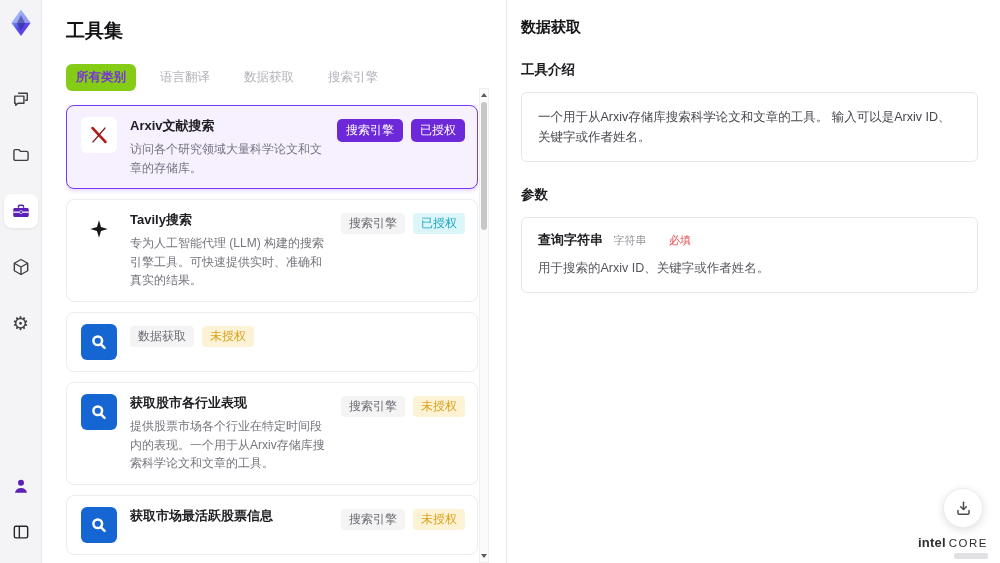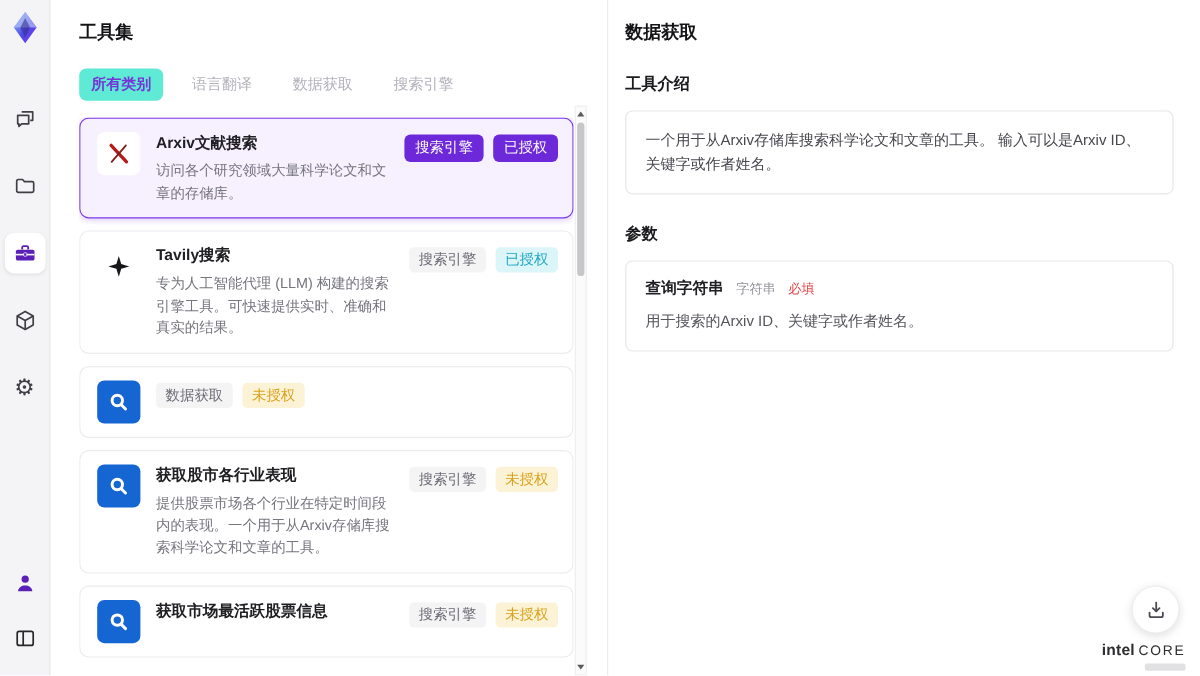--- a/index.html
+++ b/index.html
@@ -15,24 +15,24 @@
   .nav-btn { width:34px; height:34px; display:flex; align-items:center; justify-content:center;
     border-radius:8px; cursor:pointer; }
   .nav-btn svg { width:20px; height:20px; }
   .nav-btn.active { background:#fff; box-shadow:0 1px 3px rgba(0,0,0,.08); }
   .sidebar-bottom { margin-top:auto; display:flex; flex-direction:column; align-items:center; gap:12px; }
   .gear-glyph { font-size:19px; color:#3f3f46; line-height:1; }
 
   
   .list-panel { width:465px; flex:none; padding:18px 0 0 24px; position:relative;
     border-right:1px solid #e6e6ea; display:flex; flex-direction:column; }
-  .panel-title { font-size:15px; font-weight:700; color:#141417; margin-bottom:20px;font-family:Liberation Mono, monospace; }
+  .panel-title { font-size:19px; font-weight:700; color:#141417; margin-bottom:20px;font-family:Liberation Mono, monospace; }
   .tabs { display:flex; gap:14px; align-items:center; margin-bottom:14px; }
   .tab { font-size:12.5px; color:#b2b2ba; padding:5px 10px; border-radius:6px; cursor:pointer; white-space:nowrap; }
-  .tab.active { background:#5eead4; color:#7733d6; font-weight:600; }
+  .tab.active { background:#84cc16; color:#7733d6; font-weight:600; }
   .tools-list { display:flex; flex-direction:column; gap:10px; width:412px; overflow:hidden; flex:1; }
 
   .tool-row { display:flex; gap:13px; padding:11px 12px 11px 14px; background:#fff;
     border:1px solid #ececf0; border-radius:8px; flex:none; cursor:pointer; }
   .tool-row.selected { background:#f7f0fe; border:1.5px solid #7c3aed;
     box-shadow:0 1px 5px rgba(124,58,237,.28); }
   .tool-icon { width:36px; height:36px; border-radius:6px; flex:none;
     display:flex; align-items:center; justify-content:center; }
   .icon-bg-white { background:#fff; }
   .icon-bg-blue  { background:#1565d3; }
@@ -61,21 +61,21 @@
 
   
   .detail-panel { flex:1; padding:18px 22px 0 14px; position:relative; background:#fff; }
   .detail-title { font-size:15px; font-weight:700; color:#141417; margin-bottom:24px; }
   .section-h { font-size:13.5px; font-weight:700; color:#1b1b1f; margin-bottom:13px; }
   .info-box { border:1px solid #e7e7ea; border-radius:6px; padding:14px 16px;
     font-size:12.5px; color:#47474e; line-height:1.6; margin-bottom:24px; background:#fff; }
   .param-line { line-height:1.2; }
   .param-name { font-size:13px; font-weight:700; color:#202024; }
   .param-type { font-size:11px; color:#8f8f97; margin-left:7px; }
-  .param-required { font-size:11px; color:#e5484d; margin-left:7px; }
+  .param-required { font-size:11px; color:#e5484d; margin-left:19px; }
   .param-desc { font-size:12.5px; color:#55555c; margin-top:10px; }
 
   
   .fab { position:absolute; right:17px; bottom:35px; width:40px; height:40px; border-radius:50%;
     background:#fff; border:1px solid #ededf0; box-shadow:0 2px 8px rgba(0,0,0,.13);
     display:flex; align-items:center; justify-content:center; cursor:pointer; }
   .brand { position:absolute; right:12px; bottom:4px; text-align:right; line-height:1.1; }
   .brand-main { font-size:13px; color:#2e2e31; }
   .brand-intel { font-weight:700; letter-spacing:.2px; }
   .brand-core { font-weight:400; font-size:11.5px; letter-spacing:1.5px; margin-left:3px; }

